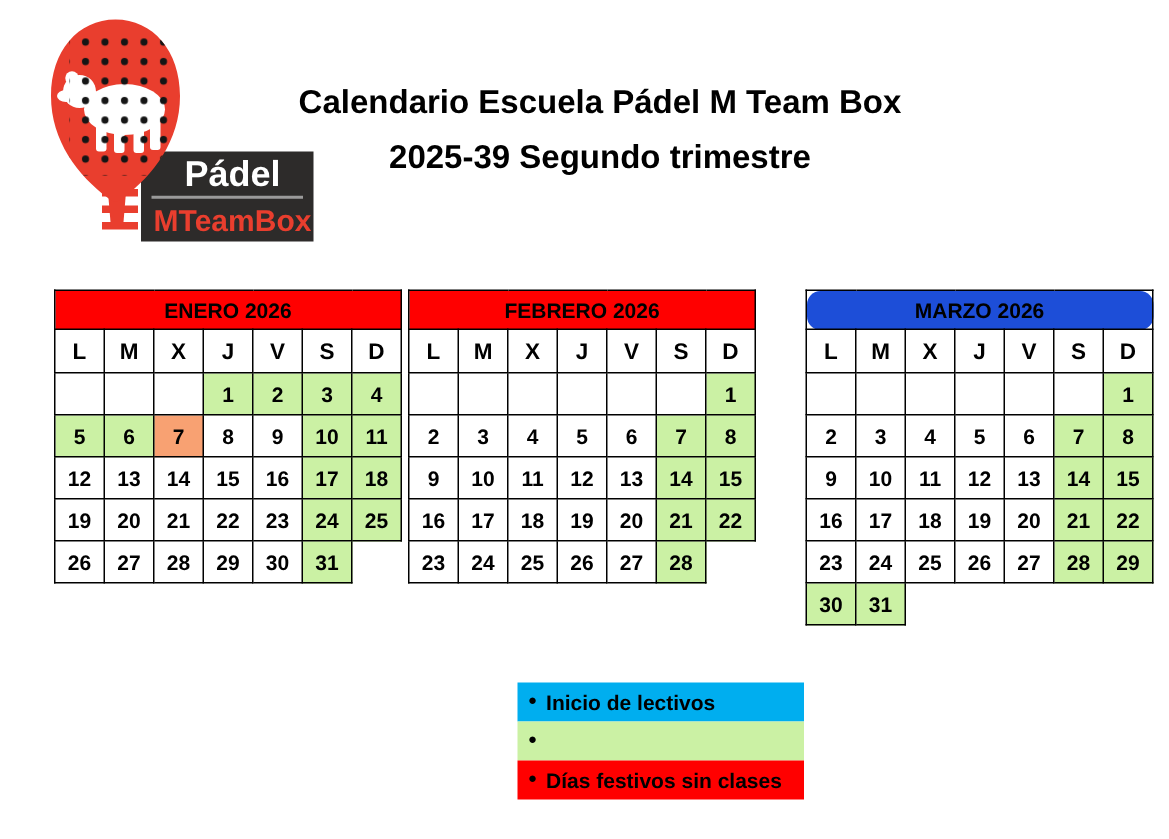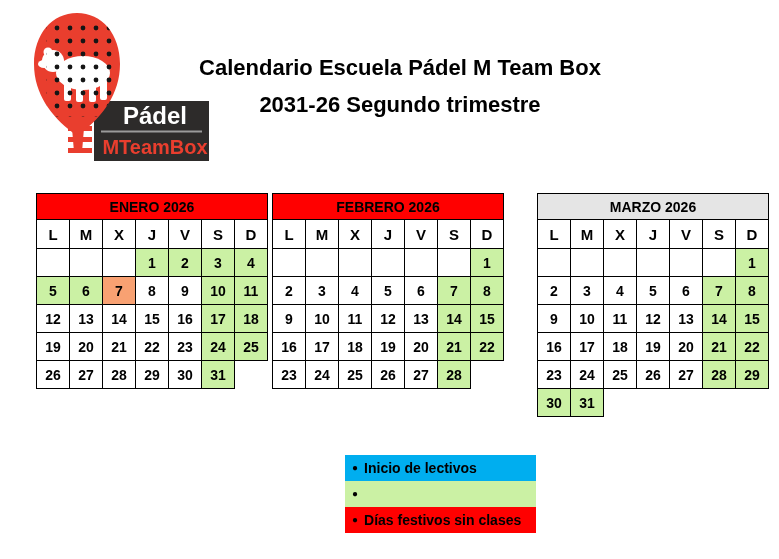--- a/index.html
+++ b/index.html
@@ -73,21 +73,21 @@
         <rect x="50" y="74" width="7" height="18" rx="2"></rect>
         <rect x="63" y="74" width="7" height="18" rx="2"></rect>
         <rect x="74" y="70" width="7" height="20" rx="2"></rect>
       </g>
       <rect x="20" y="13" width="66" height="94" fill="url(#dots)"></rect>
     </g>
   </svg>
 
   <div class="title">
     <div>Calendario Escuela Pádel M Team Box</div>
-    <div>2031-26 Segundo trimestre</div>
+    <div>2025-39 Segundo trimestre</div>
   </div>
 
   <div class="cal" style="left:36px">
       <table>
         <tbody>
           <tr>
             <th colspan="7" class="month" style="background: rgb(255, 0, 0);">ENERO 2026</th>
           </tr>
           <tr>
             <th class="dow">L</th>
@@ -206,21 +206,21 @@
             <td style="background: rgb(203, 241, 164);">28</td>
             <td class="ghost"></td>
           </tr>
         </tbody>
       </table>
     </div>
   <div class="cal" style="left:537px">
       <table>
         <tbody>
           <tr>
-            <th colspan="7" class="month" style="background: #e5e5e5;">MARZO 2026</th>
+            <th colspan="7" class="month" style="background: #1d4ed8; border-radius: 9px;">MARZO 2026</th>
           </tr>
           <tr>
             <th class="dow">L</th>
             <th class="dow">M</th>
             <th class="dow">X</th>
             <th class="dow">J</th>
             <th class="dow">V</th>
             <th class="dow">S</th>
             <th class="dow">D</th>
           </tr>

